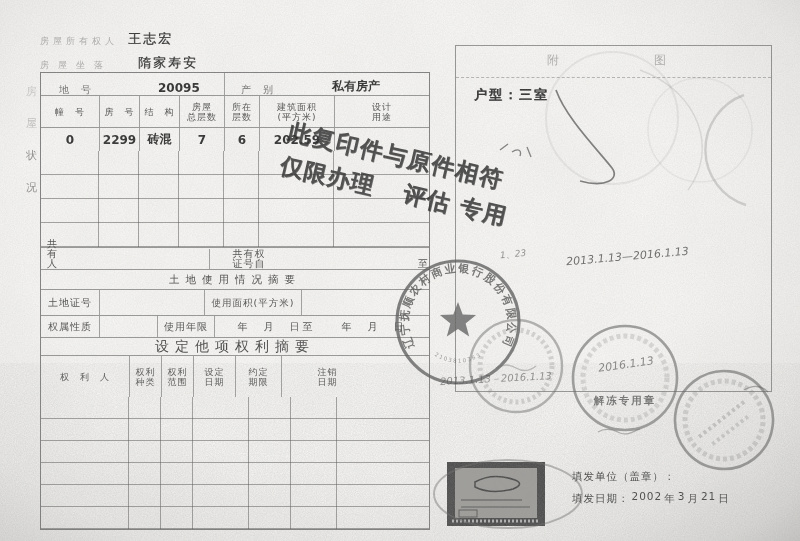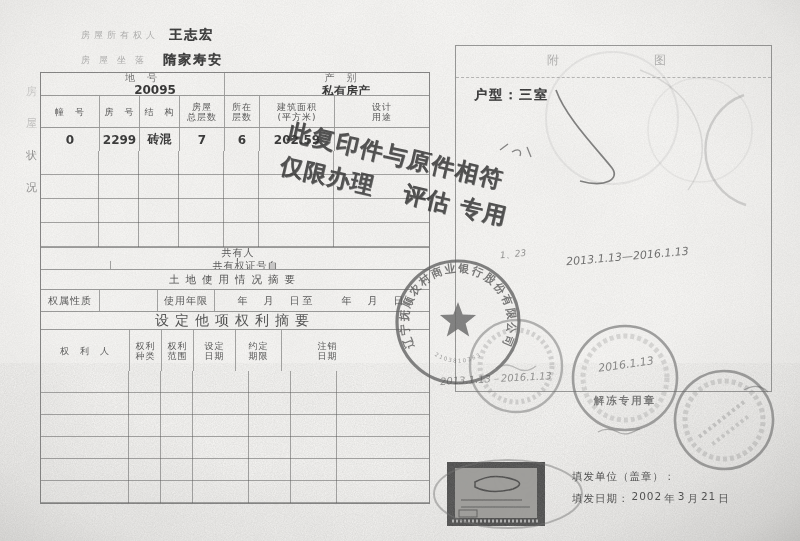--- a/index.html
+++ b/index.html
@@ -1,32 +1,32 @@
 <!DOCTYPE html>
 <html><head>
 <meta charset="utf-8">
 <style>
   html,body{margin:0;padding:0;background:#c9c9c9;}
   .scan{position:relative;width:800px;height:541px;overflow:hidden;
     background:radial-gradient(ellipse at 45% 40%, #fbfaf8 55%, #efeeec 78%, #dddcda 92%, #c9c8c6 100%);
     font-family:"DejaVu Sans","Liberation Sans",sans-serif;color:#3a3a3a;}
   
   .doc{position:absolute;left:40px;top:22px;width:390px;}
-  .freerow{height:26px;display:flex;align-items:center;margin-left:41px;}
-  .freerow.second{height:24px;}
+  .freerow{height:26px;display:flex;align-items:flex-end;}
+  .freerow.second{height:24px;gap:16px;}
   .flabel{font-size:9px;color:#6f6f6f;opacity:.55;letter-spacing:4px;white-space:nowrap;}
-  .fvalue{font-size:13px;font-weight:bold;color:#2e2e2e;margin-left:10px;letter-spacing:2px;text-shadow:.4px .4px 0 #777;}
+  .fvalue{font-size:13px;font-weight:normal;color:#2e2e2e;margin-left:10px;letter-spacing:2px;text-shadow:.4px .4px 0 #777;}
   .btable{border:1px solid rgba(60,60,60,.65);width:388px;}
   .trow{display:flex;border-top:1px solid rgba(70,70,70,.55);box-sizing:border-box;}
   .trow.first{border-top:none;}
   .tcell{border-left:1px solid rgba(70,70,70,.5);box-sizing:border-box;display:flex;align-items:center;justify-content:center;flex-direction:column;overflow:hidden;}
   .tcell.nb{border-left:none;}
   .lblsm{font-size:9px;color:#4c4c4c;line-height:10px;text-align:center;letter-spacing:1px;}
   .val{font-size:12px;font-weight:bold;color:#2c2c2c;}
-  .rowline{display:flex;align-items:center;justify-content:flex-start;flex-direction:column;}
+  .rowline{display:flex;align-items:flex-end;justify-content:flex-start;flex-direction:row;gap:48px;}
   .sect{font-size:10.5px;letter-spacing:6px;color:#474747;justify-content:center;}
   .emptyA{height:96px;
     background:
      linear-gradient(90deg,transparent 0 57px,rgba(70,70,70,.5) 57px 58px,transparent 58px 97px,rgba(70,70,70,.5) 97px 98px,transparent 98px 137px,rgba(70,70,70,.5) 137px 138px,transparent 138px 182px,rgba(70,70,70,.5) 182px 183px,transparent 183px 217px,rgba(70,70,70,.5) 217px 218px,transparent 218px 292px,rgba(70,70,70,.5) 292px 293px,transparent 293px 388px),
      repeating-linear-gradient(180deg,transparent 0 23px,rgba(70,70,70,.5) 23px 24px);}
   .emptyB{height:132px;
     background:
      linear-gradient(90deg,transparent 0 87px,rgba(70,70,70,.5) 87px 88px,transparent 88px 119px,rgba(70,70,70,.5) 119px 120px,transparent 120px 151px,rgba(70,70,70,.5) 151px 152px,transparent 152px 207px,rgba(70,70,70,.5) 207px 208px,transparent 208px 249px,rgba(70,70,70,.5) 249px 250px,transparent 250px 295px,rgba(70,70,70,.5) 295px 296px,transparent 296px 388px),
      repeating-linear-gradient(180deg,transparent 0 21px,rgba(70,70,70,.5) 21px 22px);}
   .smudge{width:22px;height:10px;background:#555;border-radius:4px;filter:blur(2px);opacity:.55;margin:0 8px;}
@@ -73,23 +73,23 @@
     <div class="freerow second">
       <span class="flabel" style="letter-spacing:9px">房屋坐落</span>
       <span class="fvalue">隋家寿安</span>
     </div>
 
     <div class="btable">
 
       <div class="trow first" style="height:22px">
         <div class="tcell nb rowline" style="width:183px;padding-left:18px">
           <span class="lblsm" style="font-size:10px;opacity:.8">地　号</span>
-          <span class="val" style="margin-left:27px">20095</span>
-        </div>
-        <div class="tcell rowline" style="width:205px;padding-left:28px">
+          <span class="val" style="margin-left:18px">20095</span>
+        </div>
+        <div class="tcell rowline" style="width:205px;padding-left:16px">
           <span class="lblsm" style="font-size:10px;opacity:.8">产　别</span>
           <span class="val" style="margin-left:10px">私有房产</span>
         </div>
       </div>
 
       <div class="trow" style="height:32px">
         <div class="tcell nb" style="width:58px">
             <span class="lblsm">幢　号</span>
           </div>
         <div class="tcell" style="width:40px">
@@ -149,20 +149,30 @@
           <span class="lblsm" style="font-size:10px">人</span>
         </div>
         <div class="tcell rowline" style="width:250px;padding-left:20px;justify-content:flex-start">
           <span class="lblsm" style="font-size:10px">共有权证号自</span>
           <span style="display:inline-block;width:96px"></span>
           <span class="lblsm" style="font-size:10px">至</span>
         </div>
       </div>
 
       <div class="trow tcell nb sect" style="height:20px">土地使用情况摘要</div>
+      <div class="trow" style="height:26px">
+        <div class="tcell nb" style="width:58px">
+            <span class="lblsm" style="font-size:10px">土地证号</span>
+          </div>
+        <div class="tcell" style="width:105px"></div>
+        <div class="tcell" style="width:97px">
+            <span class="lblsm" style="font-size:9.5px">使用面积(平方米)</span>
+          </div>
+        <div class="tcell" style="width:128px"></div>
+      </div>
       <div class="trow" style="height:22px">
         <div class="tcell nb" style="width:58px">
             <span class="lblsm" style="font-size:10px">权属性质</span>
           </div>
         <div class="tcell" style="width:58px"></div>
         <div class="tcell" style="width:57px">
             <span class="lblsm" style="font-size:10px">使用年限</span>
           </div>
         <div class="tcell" style="width:215px">
             <span class="lblsm" style="font-size:10px;letter-spacing:3px">年　月　日至　　年　月　日</span>

